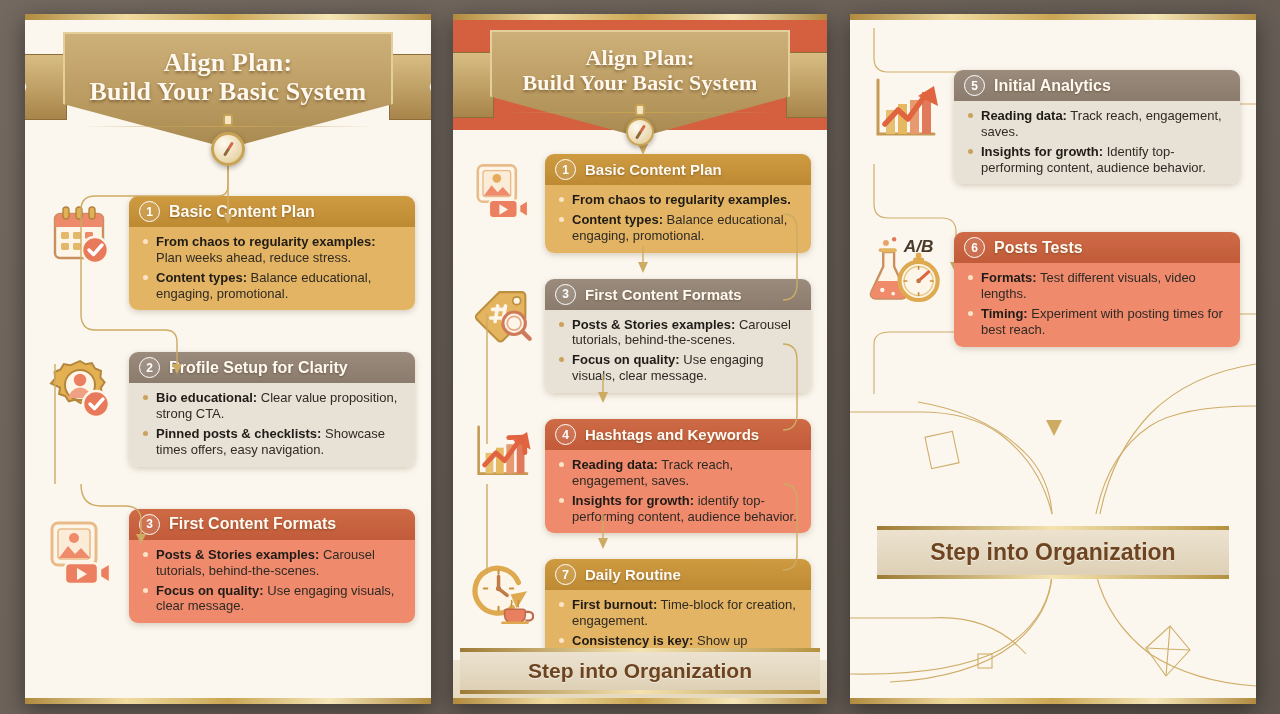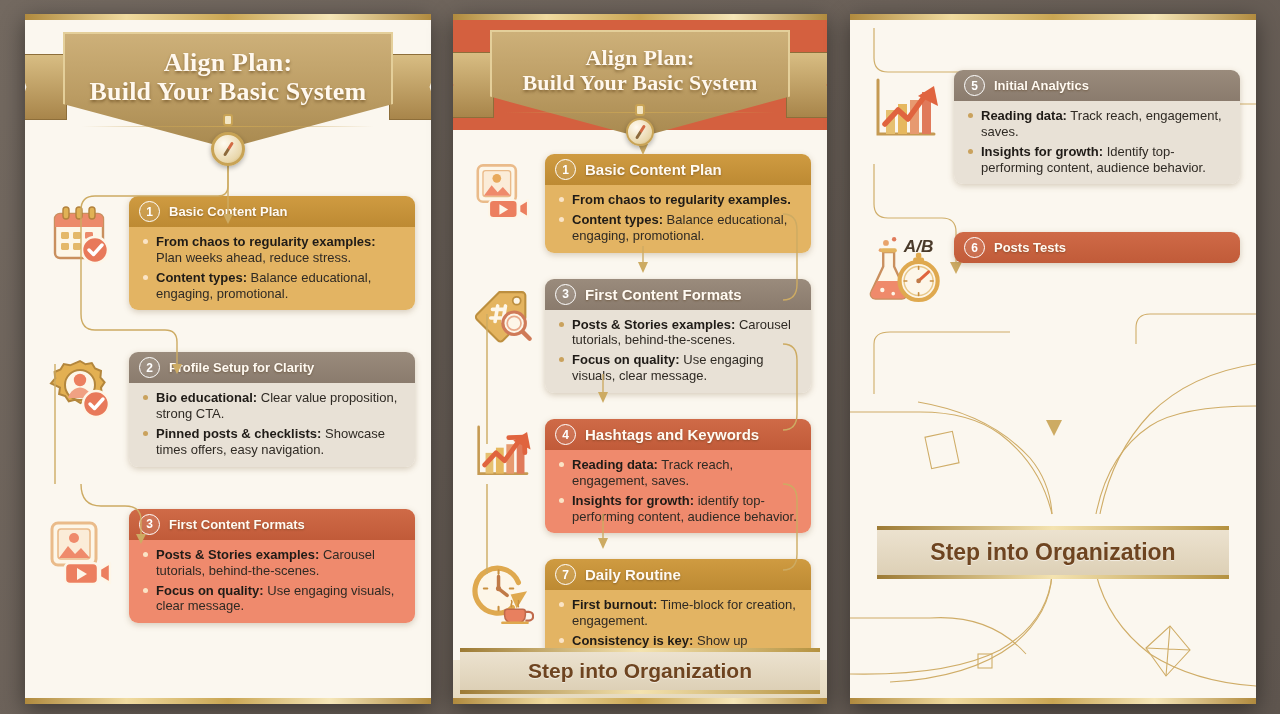--- a/index.html
+++ b/index.html
@@ -101,21 +101,21 @@
   .card-head {
     display:flex; align-items:center; gap:9px;
     padding:5px 12px 5px 10px;
   }
   .badge {
     flex:0 0 auto; width:21px; height:21px; border-radius:50%;
     border:1.6px solid #fff; color:#fff; font-weight:bold;
     font-size:12px; display:flex; align-items:center; justify-content:center;
     background: rgba(255,255,255,.10);
   }
-  .card-title { color:#fffaf2; font-weight:bold; font-size:13px;
+  .card-title { color:#fffaf2; font-weight:bold; font-size:16px;
                 text-shadow:0 1px 2px rgba(80,50,20,.45); white-space:nowrap;}
   #panel-2 .card-title { font-size:15px; }
   .card-body { padding:7px 12px 9px 14px; }
   .bullet { position:relative; padding-left:13px; margin-bottom:4px;
             font-size:13px; line-height:1.22; color:#2f2a24; }
   #panel-2 .bullet { font-size:13px; }
   .bullet:last-child { margin-bottom:0; }
   .bullet::before {
     content:""; position:absolute; left:0; top:5px;
     width:5px; height:5px; border-radius:50%; background:#c9a254;
@@ -543,20 +543,28 @@
             <g stroke="#c98f3f" stroke-width="1.8" stroke-linecap="round">
               <path d="M58 34v3M74 50h-3M58 66v-3M42 50h3"></path>
             </g>
           </svg>
         </div>
         <div class="card t-salmon">
           <div class="card-head">
             <div class="badge">6</div>
             <div class="card-title">Posts Tests</div>
           </div>
+          <div class="card-body">
+            <div class="bullet">
+              <b>Formats:</b><span> Test different visuals, video lengths.</span>
+            </div>
+            <div class="bullet">
+              <b>Timing:</b><span> Experiment with posting times for best reach.</span>
+            </div>
+          </div>
         </div>
       </div>
     </div>
 
     <div class="plaque" id="plaque-3">
       <span>Step into Organization</span>
     </div>
   </div>
 
 </div>

